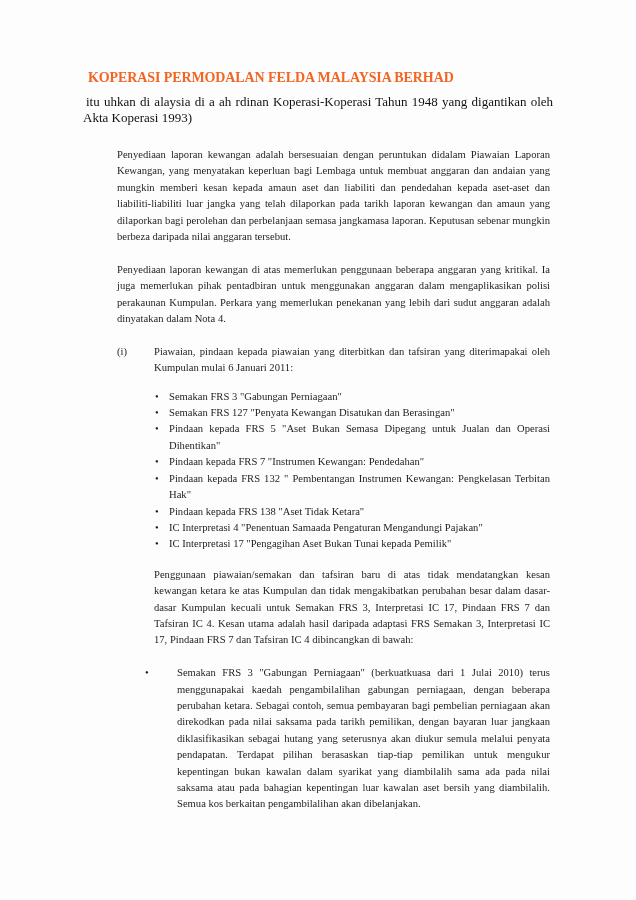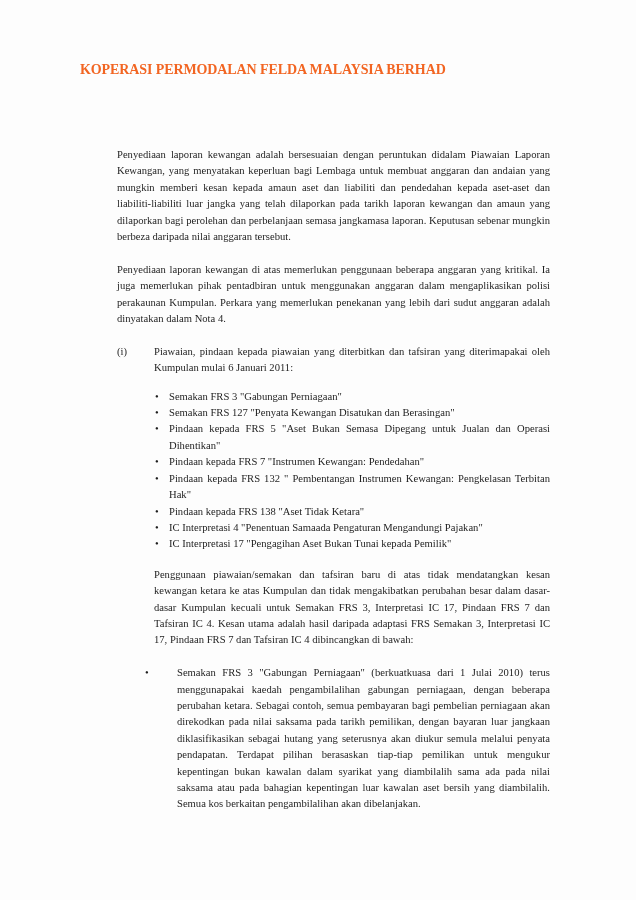--- a/index.html
+++ b/index.html
@@ -27,21 +27,21 @@
       top: 62px;
       width: 510px;
       font-family: "Liberation Serif", serif;
     }
     .company-title {
       color: #f26522;
       font-weight: bold;
       font-size: 14px;
       line-height: 16px;
       letter-spacing: -0.1px;
-      margin: 0;
+      margin: 8px;
     }
     .company-subtitle {
       font-size: 13px;
       line-height: 16px;
       color: #111;
       margin: 0;
       text-align: justify;
       text-align-last: left;
     }
     .company-subtitle .l1 { display:block; padding-left: 6px; word-spacing: 1px; }
@@ -105,20 +105,24 @@
       text-align: justify;
     }
   </style>
 </head>
 <body>
 
 <div class="page">
 
   <div class="header">
     <p class="company-title">KOPERASI PERMODALAN FELDA MALAYSIA BERHAD</p>
+    <p class="company-subtitle">
+      <span class="l1">itu uhkan di  alaysia di  a  ah  rdinan Koperasi-Koperasi Tahun 1948 yang digantikan oleh</span>
+      <span class="l2">Akta Koperasi 1993)</span>
+    </p>
   </div>
 
   <div class="body">
 
     <p class="para">Penyediaan laporan kewangan adalah bersesuaian dengan peruntukan didalam Piawaian Laporan Kewangan, yang menyatakan keperluan bagi Lembaga untuk membuat anggaran dan andaian yang mungkin memberi kesan kepada amaun aset dan liabiliti dan pendedahan kepada aset-aset dan liabiliti-liabiliti luar jangka yang telah dilaporkan pada tarikh laporan kewangan dan amaun yang dilaporkan bagi perolehan dan perbelanjaan semasa jangkamasa laporan. Keputusan sebenar mungkin berbeza daripada nilai anggaran tersebut.</p>
 
     <p class="para">Penyediaan  laporan kewangan di atas memerlukan penggunaan beberapa anggaran yang kritikal. Ia juga memerlukan pihak pentadbiran untuk menggunakan anggaran dalam mengaplikasikan polisi perakaunan Kumpulan. Perkara yang memerlukan penekanan yang lebih dari sudut anggaran adalah dinyatakan dalam Nota 4.</p>
 
     <div class="numbered">
       <span class="num">(i)</span>

